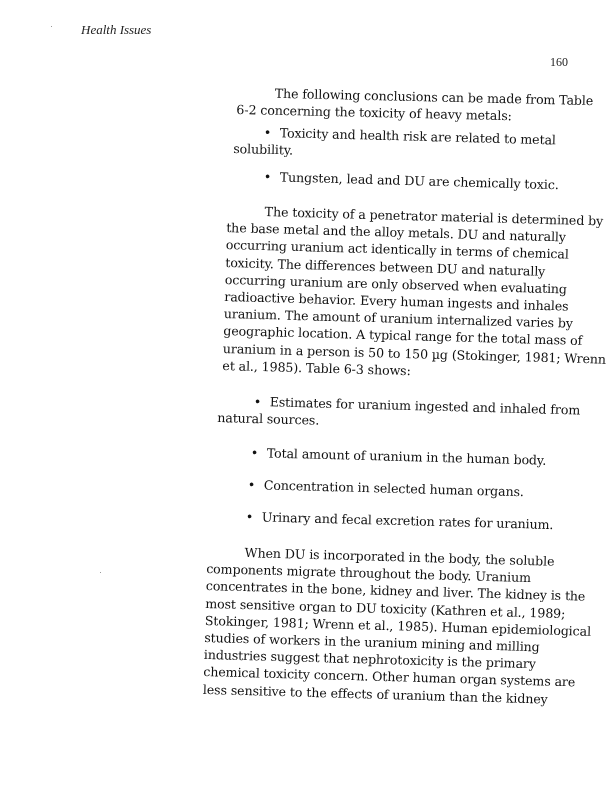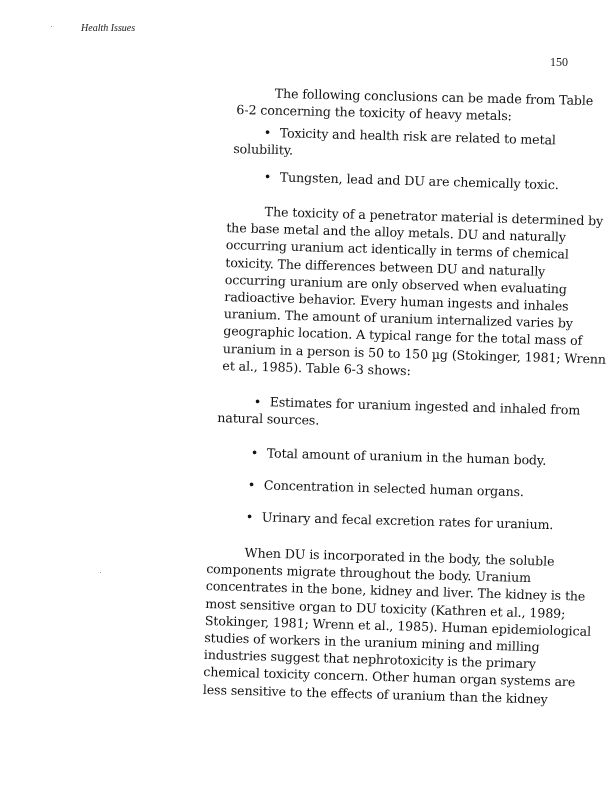--- a/index.html
+++ b/index.html
@@ -4,39 +4,39 @@
   <style>
     html, body { margin: 0; padding: 0; background: #ffffff; }
     body {
       width: 611px; height: 792px; position: relative; overflow: hidden;
       font-family: "DejaVu Serif", "Liberation Serif", serif;
       color: #111;
     }
     .header {
       position: absolute; left: 81px; top: 22px;
       font-family: "Liberation Serif", serif; font-style: italic;
-      font-size: 10px; color: #222;
+      font-size: 13px; color: #222;
     }
     .page-number {
       position: absolute; left: 550px; top: 55px;
       font-family: "Liberation Serif", serif; font-size: 12px; color: #222;
     }
     .block {
       position: absolute; font-size: 12.6px; line-height: 17.2px;
       letter-spacing: -0.1px; transform-origin: left top;
     }
     .line { white-space: nowrap; display: block; }
     .bullet { display: inline-block; width: 16px; }
     .speck { position: absolute; width: 1px; height: 1px; background: #999; }
   </style>
 </head>
 <body>
 
 <div class="header">Health Issues</div>
-<div class="page-number">150</div>
+<div class="page-number">160</div>
 
 <div class="block" style="left:237px; top:84px; transform: rotate(1.3deg);">
   <span class="line" style="padding-left:38px;">The following conclusions can be made from Table</span>
   <span class="line">6-2 concerning the toxicity of heavy metals:</span>
 </div>
 
 <div class="block" style="left:234px; top:123px; transform: rotate(1.5deg);">
   <span class="line" style="padding-left:30px;">
     <span class="bullet">•</span><span>Toxicity and health risk are related to metal</span>
   </span>

